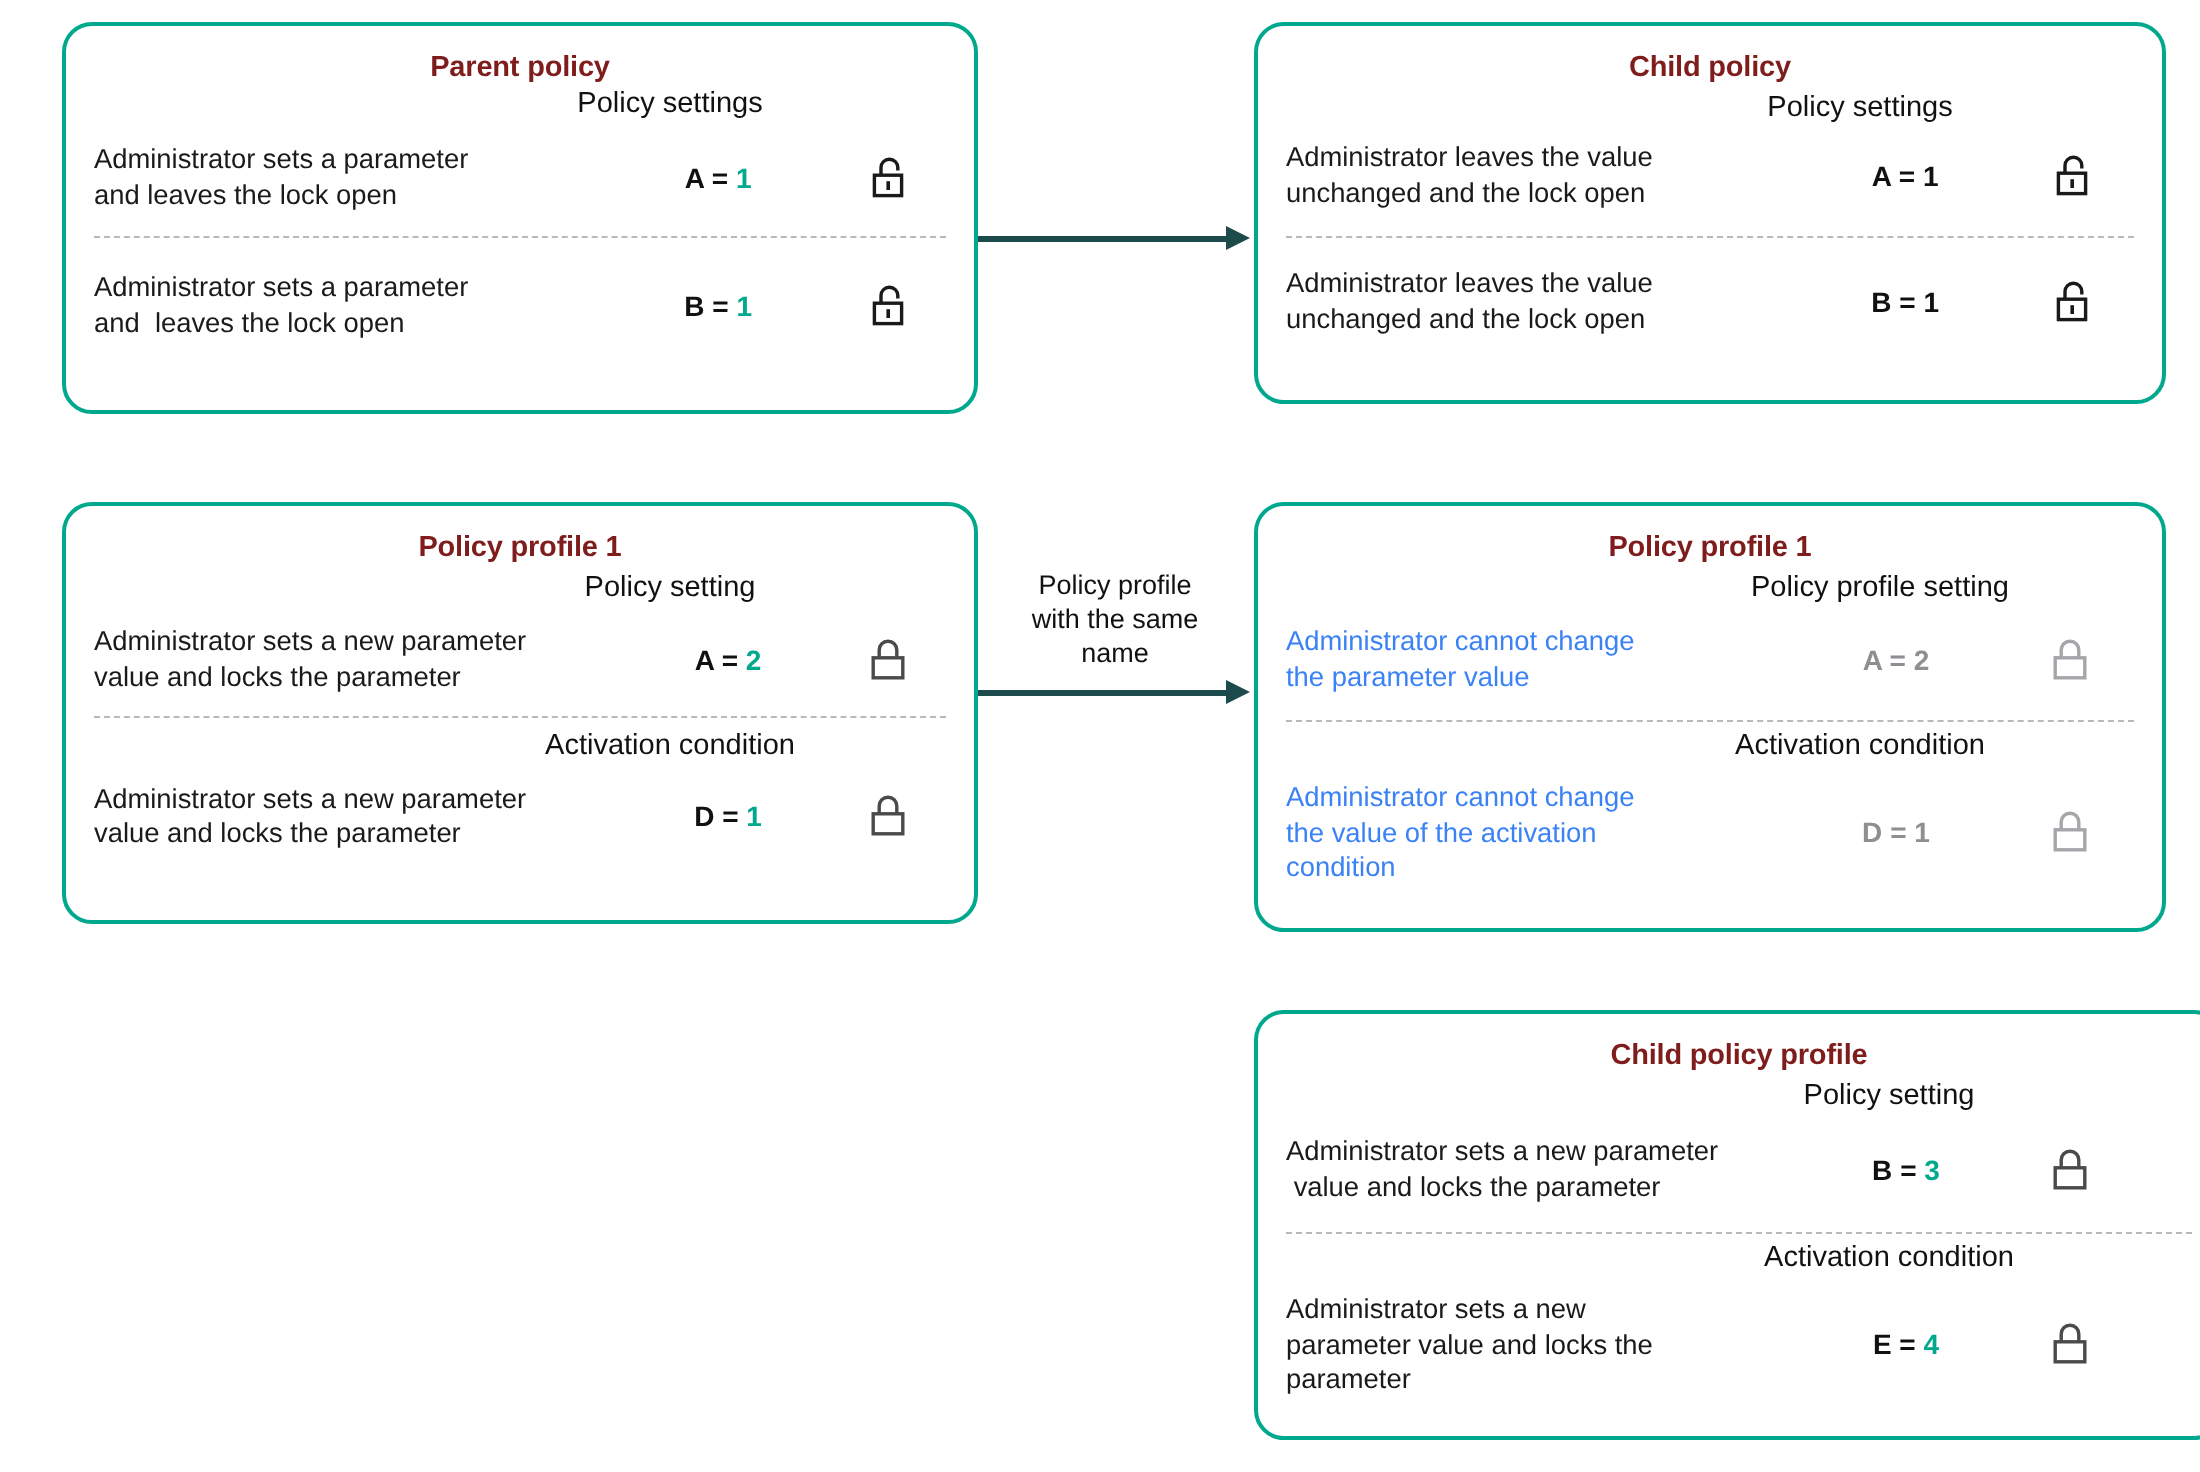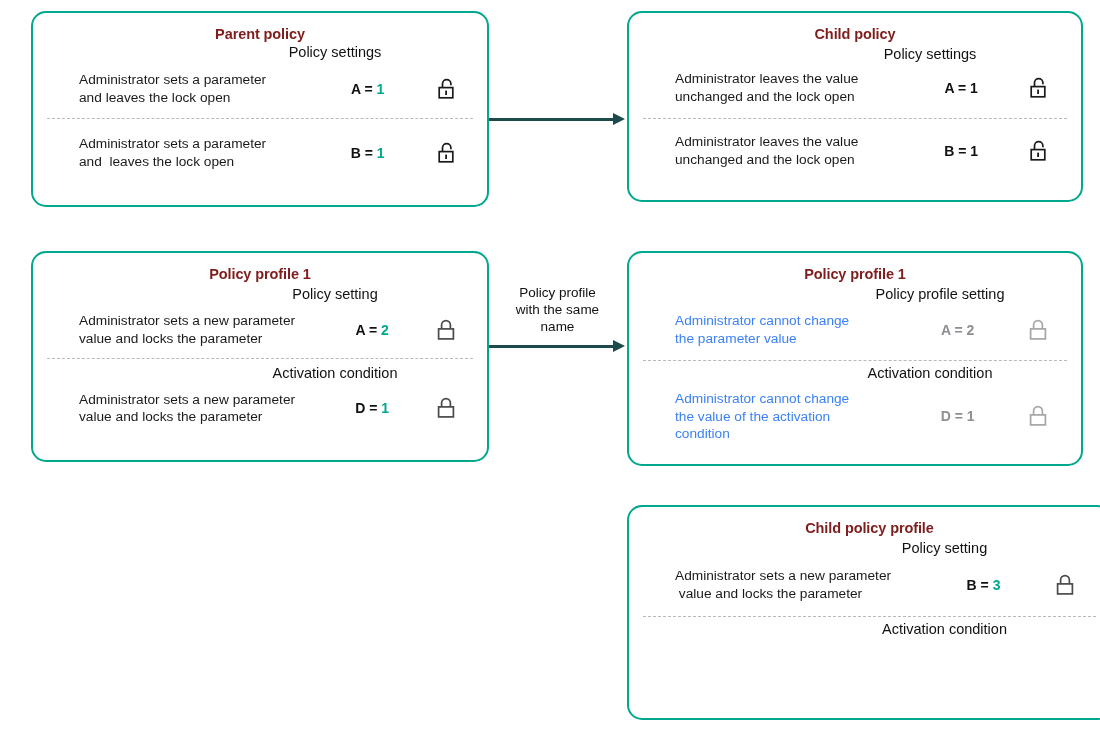--- a/index.html
+++ b/index.html
@@ -58,21 +58,20 @@
     display: flex;
     align-items: center;
     width: 100%;
   }
 
   .cell-desc {
     font-size: 13.7px;
     line-height: 1.28;
     color: #1a1a1a;
     white-space: pre-wrap;
-    margin-left: 32px;
   }
   .cell-desc.grey { color: #3b82f6; }
 
   .cell-value {
     font-size: 14px;
     font-weight: bold;
     text-align: center;
     color: #111111;
     white-space: nowrap;
   }
@@ -322,20 +321,36 @@
             <path d="M4.6 10.8 V7.0 A4.4 4.4 0 0 1 13.4 7.0 V10.8" fill="none" stroke="#4a4a4a" stroke-width="1.7"></path>
             <rect x="1.6" y="10.9" width="14.8" height="10.0" fill="none" stroke="#4a4a4a" stroke-width="1.7"></rect>
           </svg>
         </div>
       </div>
 
       <div class="divider" style="top:80px;"></div>
 
       <div class="section-head" style="padding-left:150px; padding-top:10px; padding-bottom:2px;">Activation condition</div>
 
+      <div class="row" style="height:66px;">
+        <div class="cell-desc" style="width:255px;">Administrator sets a new
+parameter value and locks the
+parameter</div>
+        <div class="cell-value" style="width:110px;">
+          <span>E</span>
+          <span>=</span>
+          <span class="num">4</span>
+        </div>
+        <div class="cell-lock" style="width:58px;">
+          <svg class="lock" width="22" height="24" viewBox="0 0 22 24" aria-hidden="true">
+            <path d="M4.6 10.8 V7.0 A4.4 4.4 0 0 1 13.4 7.0 V10.8" fill="none" stroke="#4a4a4a" stroke-width="1.7"></path>
+            <rect x="1.6" y="10.9" width="14.8" height="10.0" fill="none" stroke="#4a4a4a" stroke-width="1.7"></rect>
+          </svg>
+        </div>
+      </div>
     </div>
   </div>
 
   <div class="arrow-line" style="left:489px; top:118px; width:126px;"></div>
   <div class="arrow-head" style="left:613px; top:112.5px;"></div>
 
   <div class="arrow-label" style="left:489px; top:285px; width:137px; white-space:pre-line;">Policy profile
 with the same
 name</div>
   <div class="arrow-line" style="left:489px; top:345px; width:126px;"></div>

